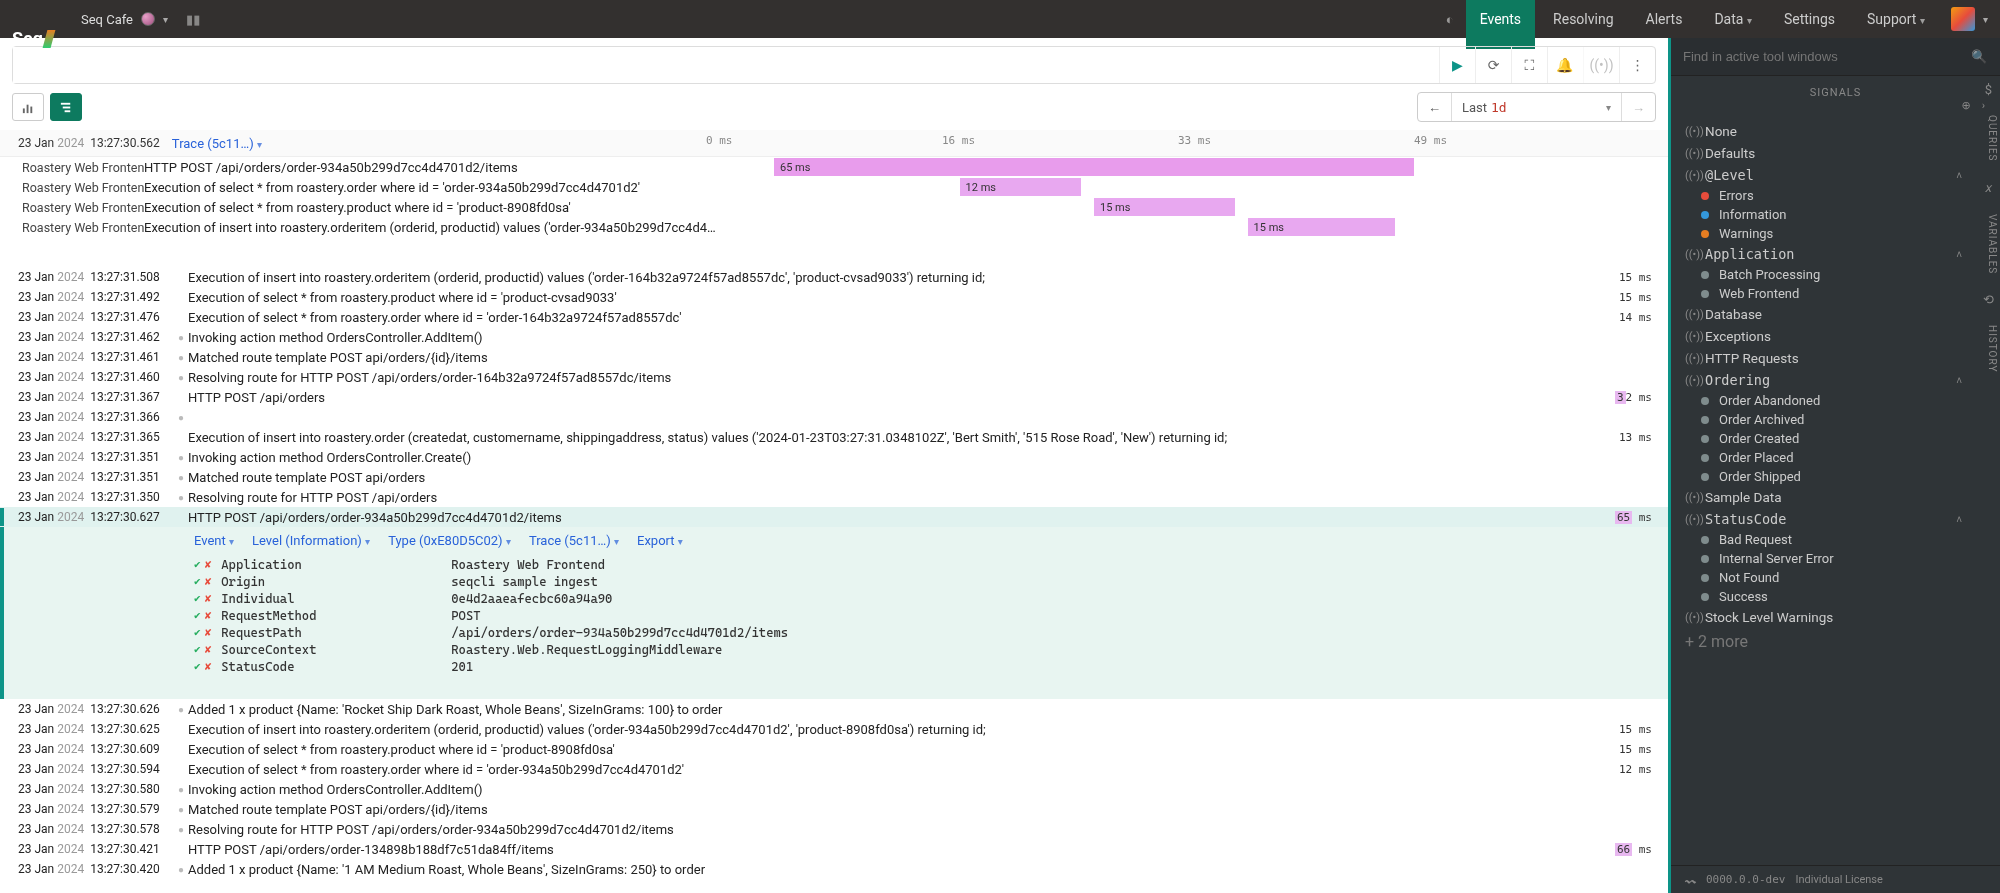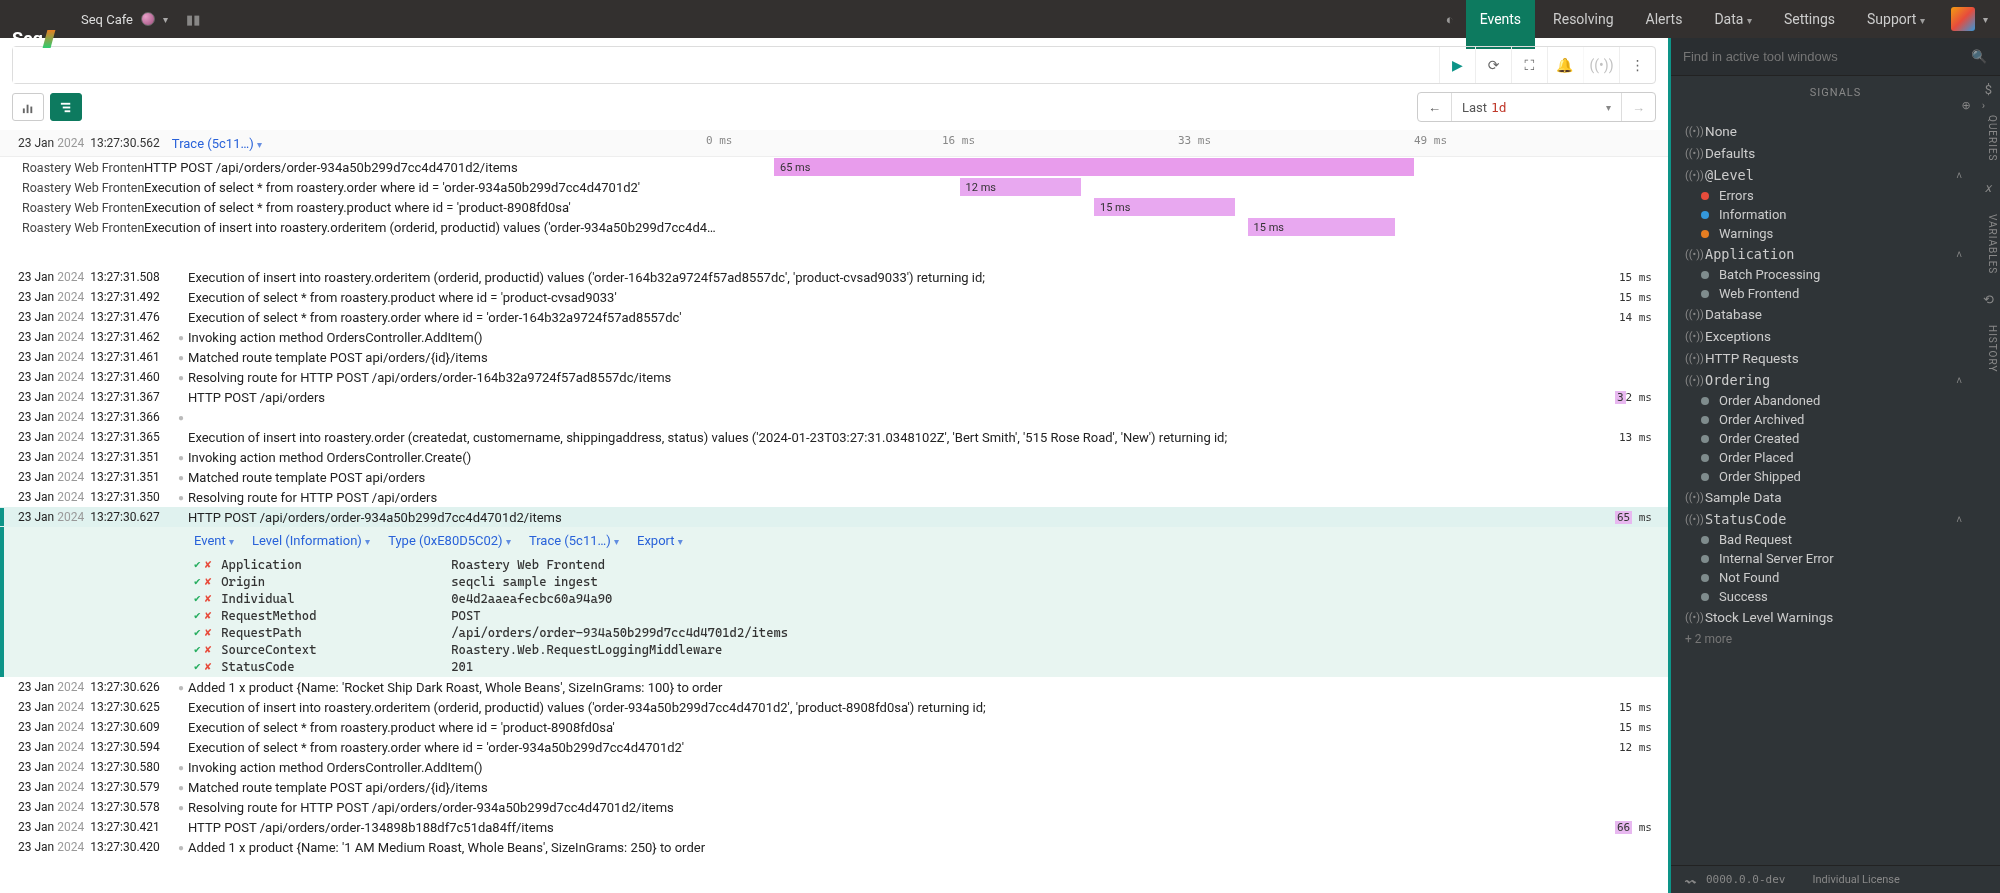--- a/index.html
+++ b/index.html
@@ -59,21 +59,21 @@
 .row .source { width: 140px; padding-left: 18px; font-size: 12.5px; color: #444; white-space: nowrap; overflow: hidden; }
 .row .dot { width: 14px; text-align: center; color: #bbb; font-size: 10px; }
 .row .msg { flex: 1; font-size: 13px; white-space: nowrap; overflow: hidden; text-overflow: ellipsis; padding-right: 10px; color: #222; }
 .row .dur { font-family: monospace; font-size: 11px; padding-right: 16px; white-space: nowrap; }
 .row .dur .num { background: #e8b8f0; padding: 0 2px; }
 .row .bar-cell { width: 640px; position: relative; height: 18px; }
 .row .bar { position: absolute; height: 18px; background: #e8a8f0; display: flex; align-items: center; padding: 0 6px; font-size: 11px; color: #333; }
 .row .bar.tot { background: #e89cec; }
 
 
-.detail { background: #e8f5f1; padding: 6px 0 2px 190px; border-left: 4px solid #0d9488; }
+.detail { background: #e8f5f1; padding: 6px 0 24px 190px; border-left: 4px solid #0d9488; }
 .detail-menu { display: flex; gap: 18px; font-size: 13px; margin-bottom: 8px; }
 .detail-menu-item { color: #2962d9; cursor: pointer; }
 .props { font-family: "Cascadia Mono", Consolas, monospace; font-size: 12.5px; }
 .prop-row { display: flex; align-items: center; gap: 10px; padding: 1px 0; }
 .prop-ctl { display: flex; gap: 4px; }
 .chk { color: #27ae60; cursor: pointer; font-size: 11px; }
 .ex  { color: #e74c3c; cursor: pointer; font-size: 11px; }
 .prop-name { width: 220px; color: #333; }
 .prop-val { color: #333; }
 
@@ -87,21 +87,21 @@
 .sig-icon { width: 20px; font-size: 11px; color: #888; }
 .sig-label { flex: 1; }
 .sig-label.mono { font-family: monospace; }
 .sig-chev { font-size: 10px; color: #888; }
 .sub-item { display: flex; align-items: center; padding: 2px 14px 2px 30px; font-size: 13px; cursor: pointer; }
 .bullet { width: 8px; height: 8px; border-radius: 50%; margin-right: 10px; }
 .bullet.red { background: #e74c3c; }
 .bullet.blue { background: #3498db; }
 .bullet.orange { background: #e67e22; }
 .bullet.gray { background: #7f8c8d; }
-.muted { color: #777; padding: 4px 14px; font-size: 12px; }
+.muted { color: #777; padding: 4px 14px; font-size: 16px; }
 
 .statusbar { height: 28px; display: flex; align-items: center; padding: 0 14px; font-size: 11px; color: #888; border-top: 1px solid #222; gap: 10px; }
 .side-tabs { position: absolute; right: 0; top: 38px; width: 22px; display: flex; flex-direction: column; }
 .side-tab { writing-mode: vertical-rl; padding: 12px 2px; font-size: 10px; letter-spacing: 1px; color: #888; cursor: pointer; text-align: center; }
 .side-tab.icon { writing-mode: horizontal-tb; padding: 6px 0; font-size: 13px; }
 
 svg { width: 15px; height: 15px; }
 </style>
 </head>
 <body>
@@ -573,17 +573,17 @@
             <span class="sig-icon">((•))</span>
             <span class="sig-label">Stock Level Warnings</span>
           </div>
         <div class="muted">+ 2 more</div>
       </div>
 
       <div style="flex:1"></div>
       <div class="statusbar">
         <span>〰</span>
         <span style="font-family:monospace">0000.0.0-dev</span>
-        <span style="margin-left:17px">Individual License</span>
+        <span style="margin-left:0">Individual License</span>
       </div>
     </div>
   </div>
 </div>
 
 </body></html>

